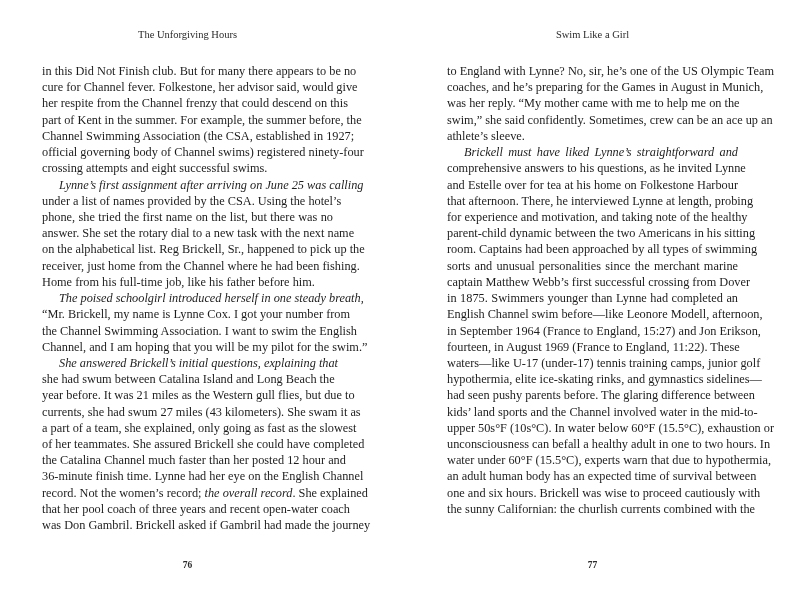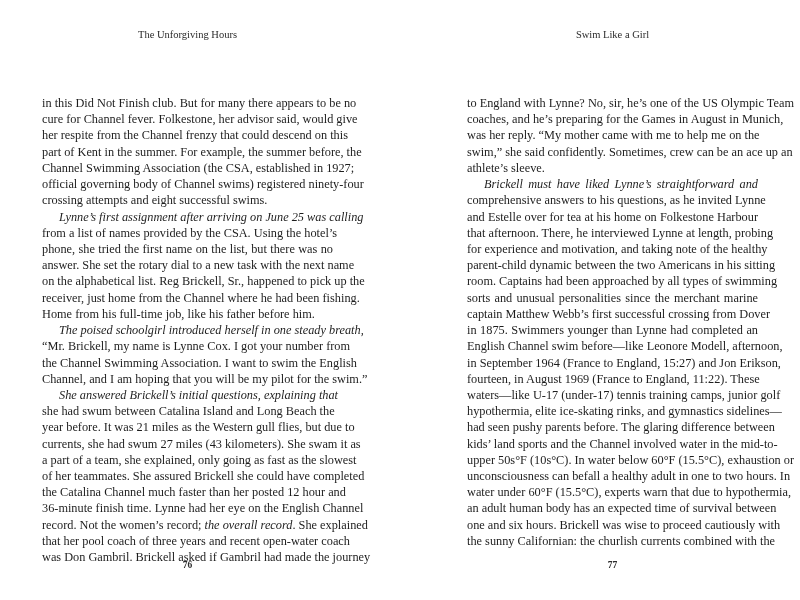--- a/index.html
+++ b/index.html
@@ -1,25 +1,25 @@
 <!DOCTYPE html>
 <html><head>
   <meta charset="utf-8">
   <style>
     html, body { margin: 0; padding: 0; background: #ffffff; }
     body { width: 800px; height: 600px; position: relative; overflow: hidden;
            font-family: "Liberation Serif", "DejaVu Serif", serif; color: #1d1d1d; }
     .page { position: absolute; top: 0; width: 400px; height: 533px; }
     .page.left { left: 0; }
-    .page.right { left: 400px; }
+    .page.right { left: 380px; }
     .running-head { position: absolute; top: 29px; left: 0; width: 100%; text-align: center;
                     font-size: 10.5px; color: #2a2a2a; }
     .page.left .running-head { left: 42px; width: 291px; }
     .page.right .running-head { left: 67px; width: 291px; }
-    .body-text { position: absolute; top: 63px; width: 291px; font-size: 12.3px; line-height: 16.22px; margin-top: 32px; }
+    .body-text { position: absolute; top: 63px; width: 291px; font-size: 12.3px; line-height: 16.22px; }
     .page.left .body-text { left: 42px; }
     .page.right .body-text { left: 67px; }
     .line { display: block; white-space: nowrap; text-align: justify; text-align-last: justify; height: 16.22px; }
     .line.last { text-align-last: left; }
     .line.indent { padding-left: 17px; font-style: italic; }
     .folio { position: absolute; top: 560px; font-size: 9.5px; font-weight: bold; text-align: center; width: 291px; color: #2a2a2a; }
     .page.left .folio { left: 42px; }
     .page.right .folio { left: 67px; }
     em { font-style: italic; }
   </style>
@@ -30,21 +30,21 @@
   <div class="running-head">The Unforgiving Hours</div>
   <div class="body-text" id="left-body">
       <span class="line">in this Did Not Finish club. But for many there appears to be no</span>
       <span class="line">cure for Channel fever. Folkestone, her advisor said, would give</span>
       <span class="line">her respite from the Channel frenzy that could descend on this</span>
       <span class="line">part of Kent in the summer. For example, the summer before, the</span>
       <span class="line">Channel Swimming Association (the CSA, established in 1927;</span>
       <span class="line">official governing body of Channel swims) registered ninety-four</span>
       <span class="line last">crossing attempts and eight successful swims.</span>
       <span class="line indent">Lynne’s first assignment after arriving on June 25 was calling</span>
-      <span class="line">from a list of names provided by the CSA. Using the hotel’s</span>
+      <span class="line">under a list of names provided by the CSA. Using the hotel’s</span>
       <span class="line">phone, she tried the first name on the list, but there was no</span>
       <span class="line">answer. She set the rotary dial to a new task with the next name</span>
       <span class="line">on the alphabetical list. Reg Brickell, Sr., happened to pick up the</span>
       <span class="line">receiver, just home from the Channel where he had been fishing.</span>
       <span class="line last">Home from his full-time job, like his father before him.</span>
       <span class="line indent">The poised schoolgirl introduced herself in one steady breath,</span>
       <span class="line">“Mr. Brickell, my name is Lynne Cox. I got your number from</span>
       <span class="line">the Channel Swimming Association. I want to swim the English</span>
       <span class="line">Channel, and I am hoping that you will be my pilot for the swim.”</span>
       <span class="line indent">She answered Brickell’s initial questions, explaining that</span>

